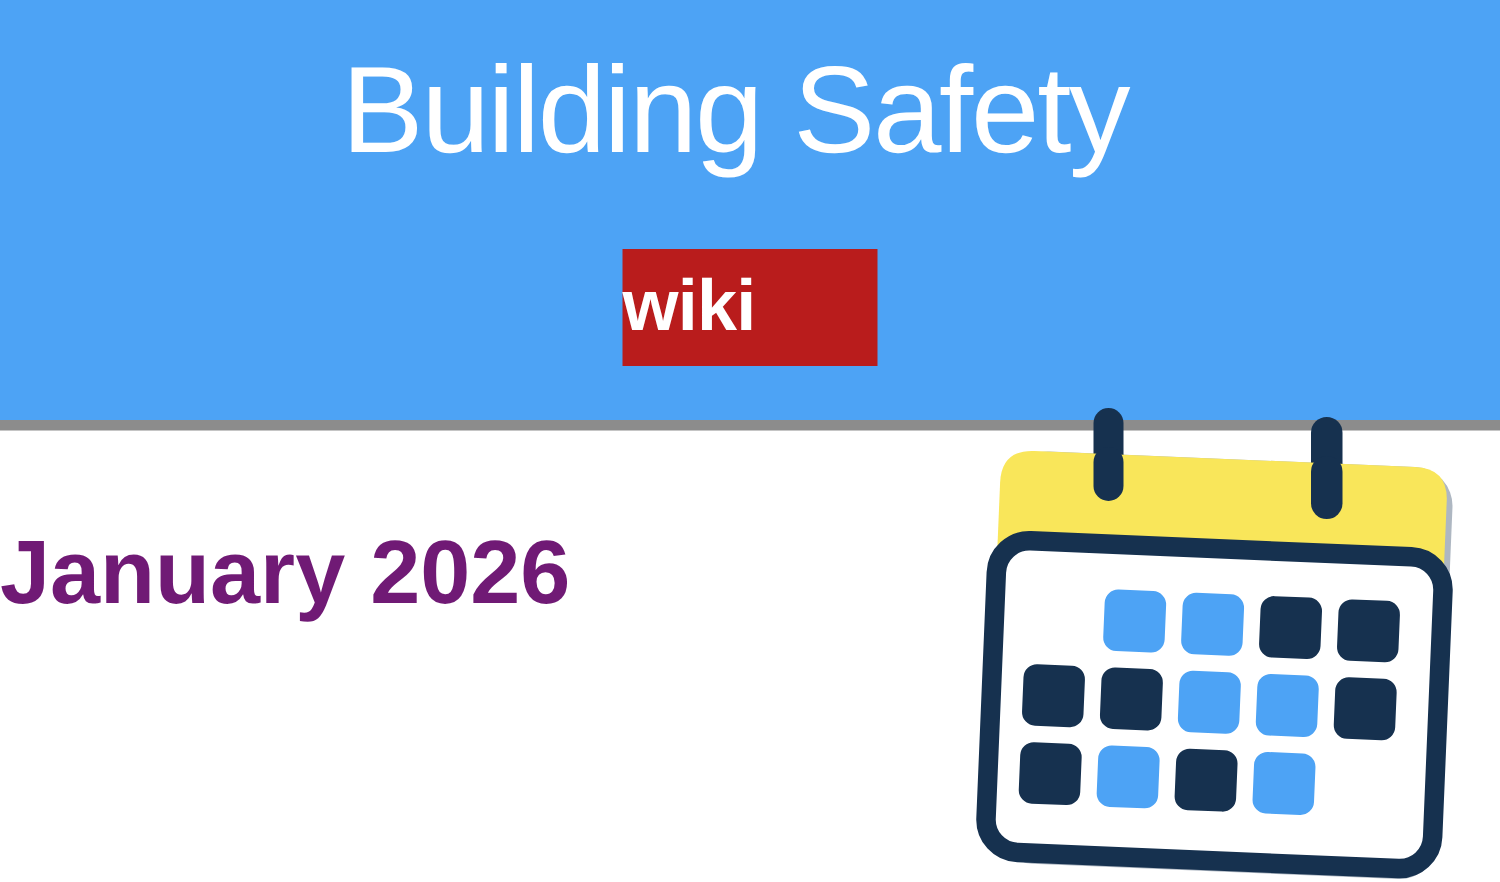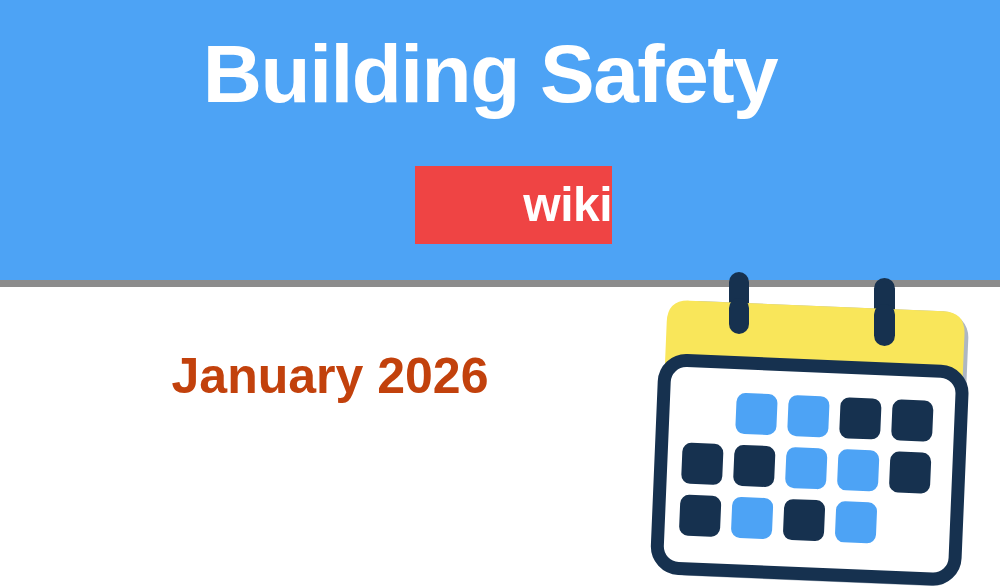--- a/index.html
+++ b/index.html
@@ -32,53 +32,52 @@
     z-index:2;
   }
 
   .brand-title{
     position:absolute;
     left:0; top:33px;
     width:980px;
     text-align:center;
     color:#ffffff;
     font-size:82px;
-    font-weight:bold;
+    font-weight:normal;
     line-height:1;
     letter-spacing:-1.5px;
     white-space:nowrap;
     z-index:3;
   }
 
   .wiki-badge{
     position:absolute;
     left:415px; top:166px;
-    width:197px; height:78px;
-    background:#ef4444;
+    width:170px; height:78px;
+    background:#b91c1c;
     z-index:3;
     display:flex;
     align-items:center;
-    justify-content:flex-end;
+    justify-content:flex-start;
   }
   .wiki-badge-label{
     color:#ffffff;
     font-size:48px;
     font-weight:bold;
     line-height:1;
     letter-spacing:-0.5px;
   }
 
   
   .recap-headline{
     position:absolute;
     left:0; top:348px;
     width:660px;
-    text-align:center;
-    color:#c2410c;
-    font-size:50px;
+    color:#701a75;
+    font-size:60px;
     font-weight:bold;
     line-height:1.12;
     z-index:3;
   }
   .recap-line{ display:block; }
 
   
   .calendar-wrap{
     position:absolute;
     left:630px; top:258px;

